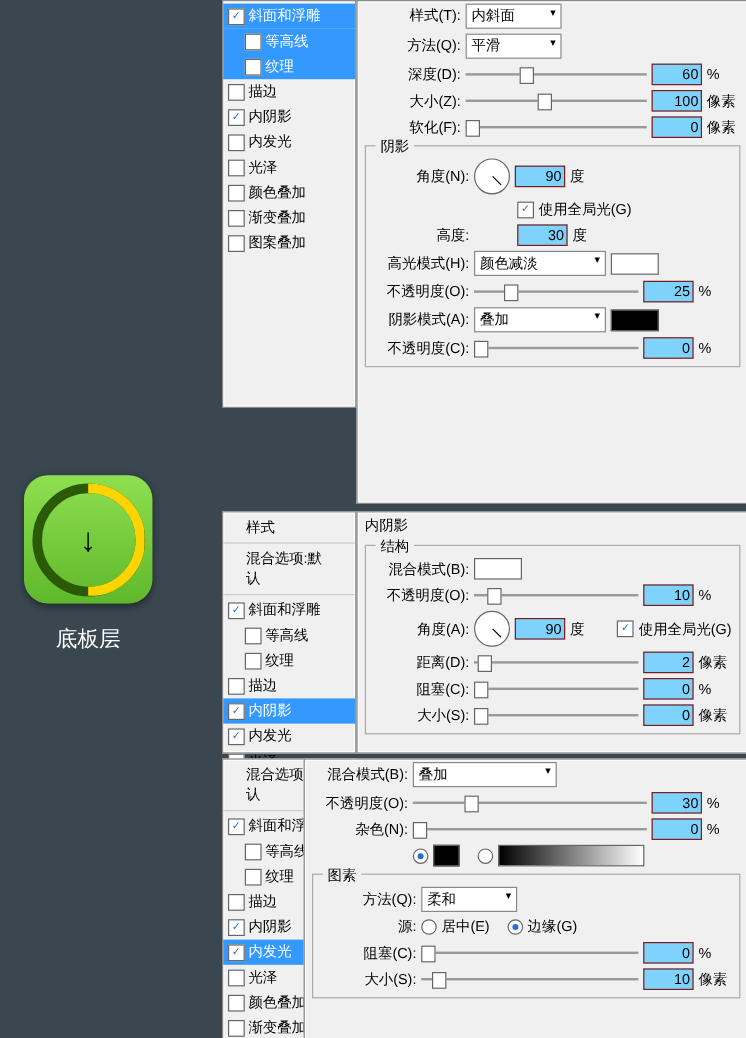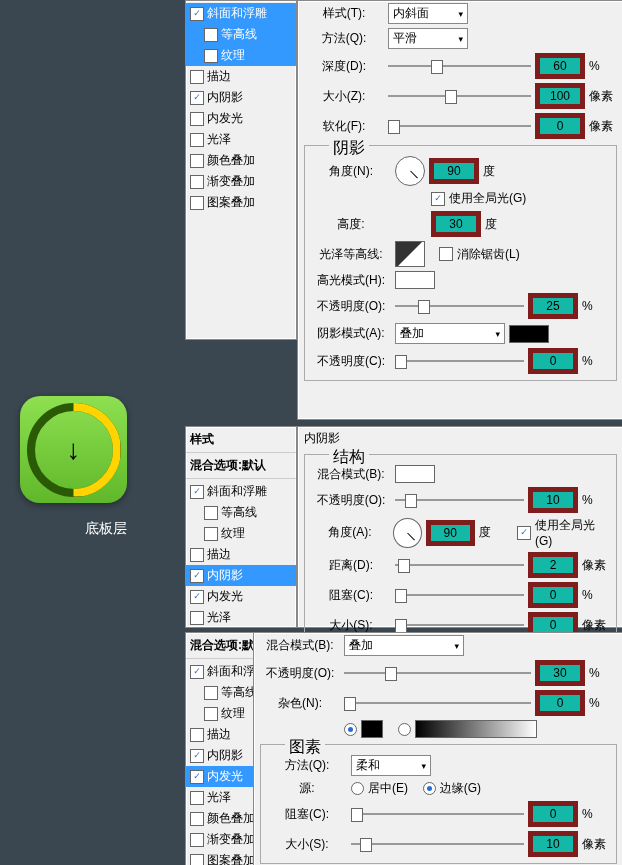--- a/index.html
+++ b/index.html
@@ -1,54 +1,54 @@
 <!DOCTYPE html>
 <html><head>
 <meta charset="utf-8">
 <style>
 body{margin:0;background:#3a4750;font-family:"Microsoft YaHei",SimSun,sans-serif;font-size:12px;width:622px;height:865px;position:relative}
 .icon-preview{position:absolute;left:20px;top:396px;width:107px;height:107px;background:linear-gradient(#8ee050,#5fb82a);border-radius:20px;box-shadow:0 2px 6px rgba(0,0,0,.4);display:flex;align-items:center;justify-content:center}
 .ring{width:78px;height:78px;border-radius:50%;border:8px solid #2a5a05;position:relative}
 .ring::before{content:"";position:absolute;inset:-8px;border-radius:50%;border:8px solid #ffd400;clip-path:polygon(50% 0,100% 0,100% 100%,50% 100%,50% 50%)}
 .arrow{position:absolute;inset:0;display:flex;align-items:center;justify-content:center;font-size:28px;font-weight:bold;color:#000}
-.caption{position:absolute;left:20px;top:520px;width:107px;text-align:right;color:#fff;font-size:14px}
+.caption{position:absolute;left:20px;top:520px;width:107px;text-align:center;color:#fff;font-size:18px}
 .panel{position:absolute;background:#f0f0f0;border:1px solid #888;box-shadow:0 0 0 1px #fff inset}
 .p1{left:185px;top:0;width:110px;height:338px}
 .p1b{left:297px;top:0;width:325px;height:418px}
 .p2{left:185px;top:426;width:110px;height:200px}
 .p2{left:185px;top:426px;width:110px;height:200px}
 .p2b{left:297px;top:426px;width:325px;height:200px}
 .p3{left:185px;top:632px;width:110px;height:233px}
 .p3b{left:253px;top:632px;width:369px;height:233px}
 .eff-list{padding:2px 0}
 .eff-item{display:flex;align-items:center;padding:2px 4px;gap:3px;cursor:pointer}
 .eff-item.sel{background:#3399ff;color:#fff}
 .eff-item.indent{padding-left:18px}
 .cb{width:12px;height:12px;border:1px solid #666;background:#fff;font-size:9px;line-height:10px;text-align:center;color:#2a6cd6}
 .section-title{padding:3px 6px;color:#000}
 .row{display:flex;align-items:center;padding:2px 6px;gap:4px}
-.lbl{width:80px;text-align:center}
-.dd{border:1px solid #888;background:#fff;padding:1px 4px;min-width:70px;display:flex;justify-content:space-between;align-items:center}
+.lbl{width:80px;text-align:right}
+.dd{border:1px solid #888;background:#fff;padding:1px 4px;min-width:70px;display:flex;justify-content:space-between;}
 .dd::after{content:"▾";font-size:9px}
 .slider{flex:1;height:14px;position:relative;min-width:90px}
 .slider::before{content:"";position:absolute;left:0;right:0;top:6px;height:2px;background:#999}
 .slider .thumb{position:absolute;width:10px;height:12px;background:#fff;border:1px solid #666;top:1px}
-.num{width:36px;border:5px solid #7f1d1d;background:#14b8a6;padding:1px 2px;text-align:center}
+.num{width:36px;border:1px solid #7f1d1d;background:#7dd3fc;padding:1px 2px;text-align:right}
 .unit{width:28px}
 .radio{width:11px;height:11px;border:1px solid #666;border-radius:50%;background:#fff;display:inline-flex;align-items:center;justify-content:center}
 .radio.on::after{content:"";width:5px;height:5px;background:#2a6cd6;border-radius:50%}
 .swatch{width:38px;height:16px;border:1px solid #666;background:#fff}
 .swatch.black{background:#000}
 .swatch.grad{background:linear-gradient(90deg,#000,#fff)}
 .curve{width:28px;height:24px;border:1px solid #666;background:linear-gradient(135deg,#333 49%,#fff 51%)}
 .angle-dial{width:28px;height:28px;border:1px solid #666;border-radius:50%;background:#fff;position:relative}
 .angle-dial::after{content:"";position:absolute;left:50%;top:50%;width:1px;height:10px;background:#000;transform-origin:top;transform:rotate(-45deg)}
 .group-box{border:1px solid #aaa;margin:4px 6px;position:relative;padding:8px 0 4px}
-.group-box>.gtitle{position:absolute;top:-8px;left:24px;background:#f0f0f0;padding:0 4px;font-size:16px}
-.hdr{padding:4px 4px;font-weight:bold;border-bottom:1px solid #ccc}
+.group-box>.gtitle{position:absolute;top:-8px;left:8px;background:#f0f0f0;padding:0 4px;font-size:12px}
+.hdr{padding:4px 19px;font-weight:normal;border-bottom:1px solid #ccc}
 </style>
 </head>
 <body>
 
 <div class="icon-preview">
   <div class="ring">
       <div class="arrow">↓</div>
     </div>
 </div>
 <div class="caption">底板层</div>
@@ -150,28 +150,24 @@
         <span class="cb">✓</span>
         <span>使用全局光(G)</span>
       </div>
     <div class="row">
         <span class="lbl">高度:</span>
         <span style="width:32px"></span>
         <div class="num">30</div>
         <span class="unit">度</span>
       </div>
     <div class="row">
-        <span class="lbl">光泽等高线:</span>
-        <div class="curve"></div>
-        <span style="width:6px"></span>
-        <span class="cb"></span>
-        <span>消除锯齿(L)</span>
-      </div>
-    <div class="row">
         <span class="lbl">高光模式(H):</span>
+        <div class="dd" style="min-width:100px">
+          <span>颜色减淡</span>
+        </div>
         <div class="swatch"></div>
       </div>
     <div class="row">
         <span class="lbl">不透明度(O):</span>
         <div class="slider">
           <div class="thumb" style="left:18%"></div>
         </div>
         <div class="num">25</div>
         <span class="unit">%</span>
       </div>

